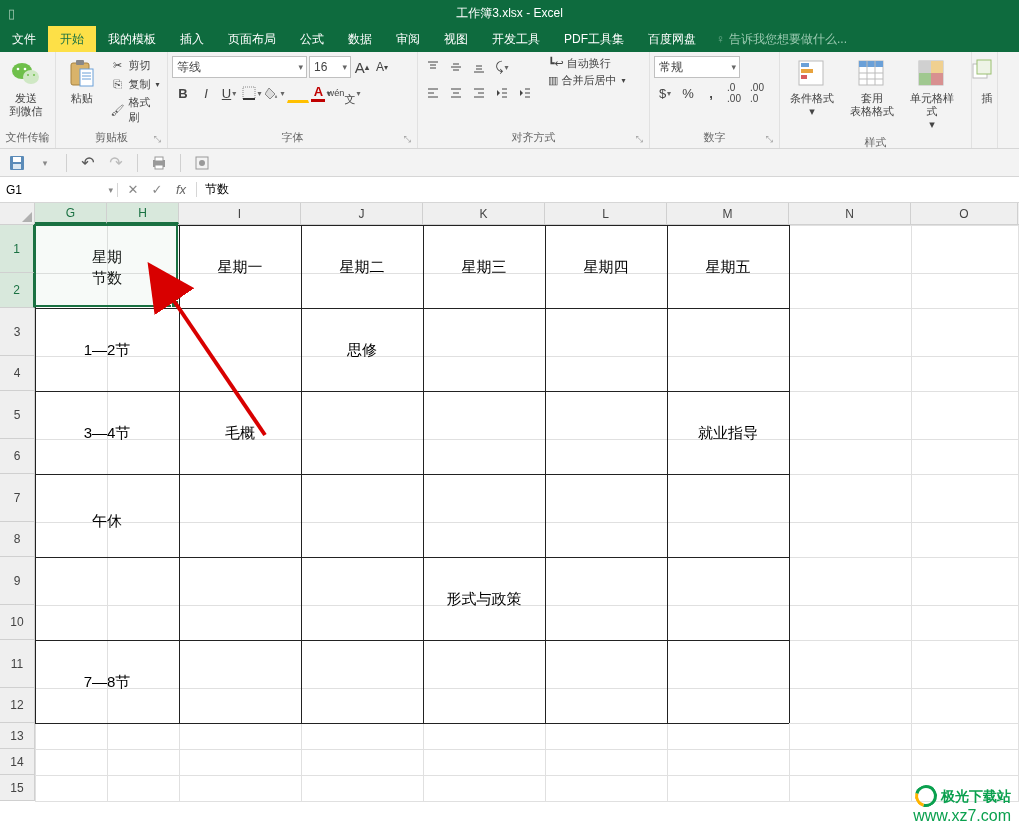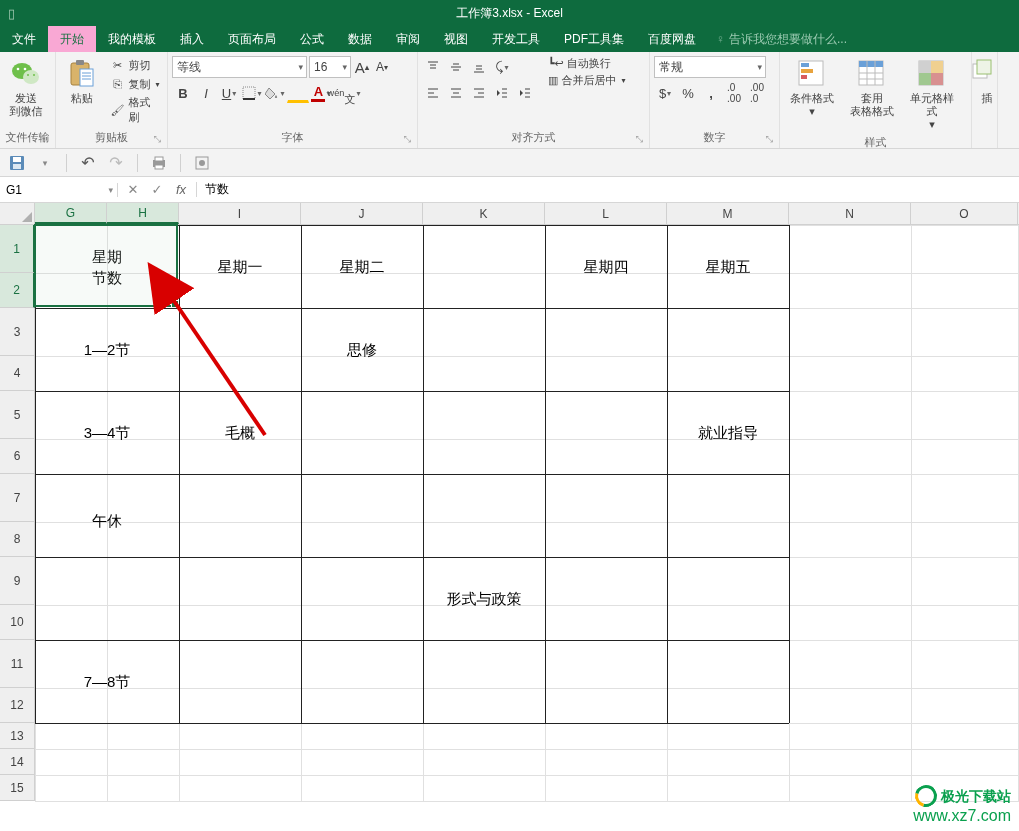--- a/index.html
+++ b/index.html
@@ -6,21 +6,21 @@
 body { background: #fff; width: 1019px; height: 831px; overflow: hidden; position: relative; }
 
 
 .titlebar { height: 26px; background: #0e6b3e; color: #fff; display: flex; align-items: center; justify-content: center; font-size: 12px; position: relative; }
 .titlebar .qat-left { position: absolute; left: 8px; display: flex; gap: 4px; }
 .titlebar .qat-left span { color: #a2c9b2; font-size: 13px; }
 
 
 .tabbar { height: 26px; background: #0e6b3e; display: flex; align-items: stretch; font-size: 12px; }
 .tab { padding: 0 12px; display: flex; align-items: center; color: #fff; cursor: pointer; }
-.tab.active { background: #f9a8d4; color: #1a7142; }
+.tab.active { background: #fde047; color: #1a7142; }
 .tellme { padding: 0 8px; display: flex; align-items: center; color: #9bcab1; font-size: 12px; }
 .tellme-icon { margin-right: 4px; opacity: 0.7; }
 
 
 .ribbon { height: 97px; background: #f3f3f3; border-bottom: 1px solid #d6d6d6; display: flex; font-size: 11px; color: #444; }
 .group { border-right: 1px solid #e1e1e1; display: flex; flex-direction: column; justify-content: space-between; padding: 4px 4px 2px 4px; }
 .group-label { text-align: center; color: #666; font-size: 11px; padding: 1px 0; position: relative; }
 .group-label .launcher { position: absolute; right: 2px; bottom: 1px; font-size: 9px; color: #888; }
 .group-body { display: flex; align-items: flex-start; gap: 4px; flex: 1; }
 
@@ -48,21 +48,21 @@
 .fontcolor { color:#c00000; border-bottom: 3px solid #c00000; font-weight:bold; width:14px; text-align:center; }
 
 
 .align-controls { display:flex; flex-direction:column; gap:4px; }
 .align-row { display:flex; gap:1px; }
 .alignside { display:flex; flex-direction:column; gap:2px; margin-left:8px; }
 .alignside .row { display:flex; align-items:center; gap:3px; font-size:11px; }
 
 
 .num-controls { display:flex; flex-direction:column; gap:4px; }
-.combo.num { width:112px; }
+.combo.num { width:86px; }
 .num-row { display:flex; gap:1px; }
 
 
 .stylebtn { width:56px; display:flex; flex-direction:column; align-items:center; padding:2px; gap:2px; }
 .stylebtn .icn { width:32px; height:32px; }
 .stylebtn .lbl { font-size:11px; text-align:center; line-height:1.2; }
 
 
 .qat { height: 28px; background: #f3f3f3; border-bottom: 1px solid #d6d6d6; display:flex; align-items:center; padding: 0 6px; gap:6px; }
 .qat .qbtn { width:22px; height:22px; display:flex; align-items:center; justify-content:center; color:#5a5a5a; }
@@ -513,20 +513,21 @@
         <div class="tborder-h" style="top: 0px; left: 0px; width: 754px;"></div>
         <div class="tborder-h" style="top: 83px; left: 0px; width: 754px;"></div>
         <div class="tborder-h" style="top: 166px; left: 0px; width: 754px;"></div>
         <div class="tborder-h" style="top: 249px; left: 0px; width: 754px;"></div>
         <div class="tborder-h" style="top: 332px; left: 0px; width: 754px;"></div>
         <div class="tborder-h" style="top: 415px; left: 0px; width: 754px;"></div>
         <div class="tborder-h" style="top: 498px; left: 0px; width: 754px;"></div>
         <div class="cellval" style="left: 0px; top: 0px; width: 144px; height: 83px;">星期<br>节数</div>
         <div class="cellval" style="left: 144px; top: 0px; width: 122px; height: 83px;">星期一</div>
         <div class="cellval" style="left: 266px; top: 0px; width: 122px; height: 83px;">星期二</div>
+        <div class="cellval" style="left: 388px; top: 0px; width: 122px; height: 83px;">星期三</div>
         <div class="cellval" style="left: 510px; top: 0px; width: 122px; height: 83px;">星期四</div>
         <div class="cellval" style="left: 632px; top: 0px; width: 122px; height: 83px;">星期五</div>
         <div class="cellval" style="left: 0px; top: 83px; width: 144px; height: 83px;">1—2节</div>
         <div class="cellval" style="left: 0px; top: 166px; width: 144px; height: 83px;">3—4节</div>
         <div class="cellval" style="left: 0px; top: 254px; width: 144px; height: 83px;">午休</div>
         <div class="cellval" style="left: 0px; top: 415px; width: 144px; height: 83px;">7—8节</div>
         <div class="cellval" style="left: 266px; top: 83px; width: 122px; height: 83px;">思修</div>
         <div class="cellval" style="left: 144px; top: 166px; width: 122px; height: 83px;">毛概</div>
         <div class="cellval" style="left: 632px; top: 166px; width: 122px; height: 83px;">就业指导</div>
         <div class="cellval" style="left: 388px; top: 332px; width: 122px; height: 83px;">形式与政策</div>

